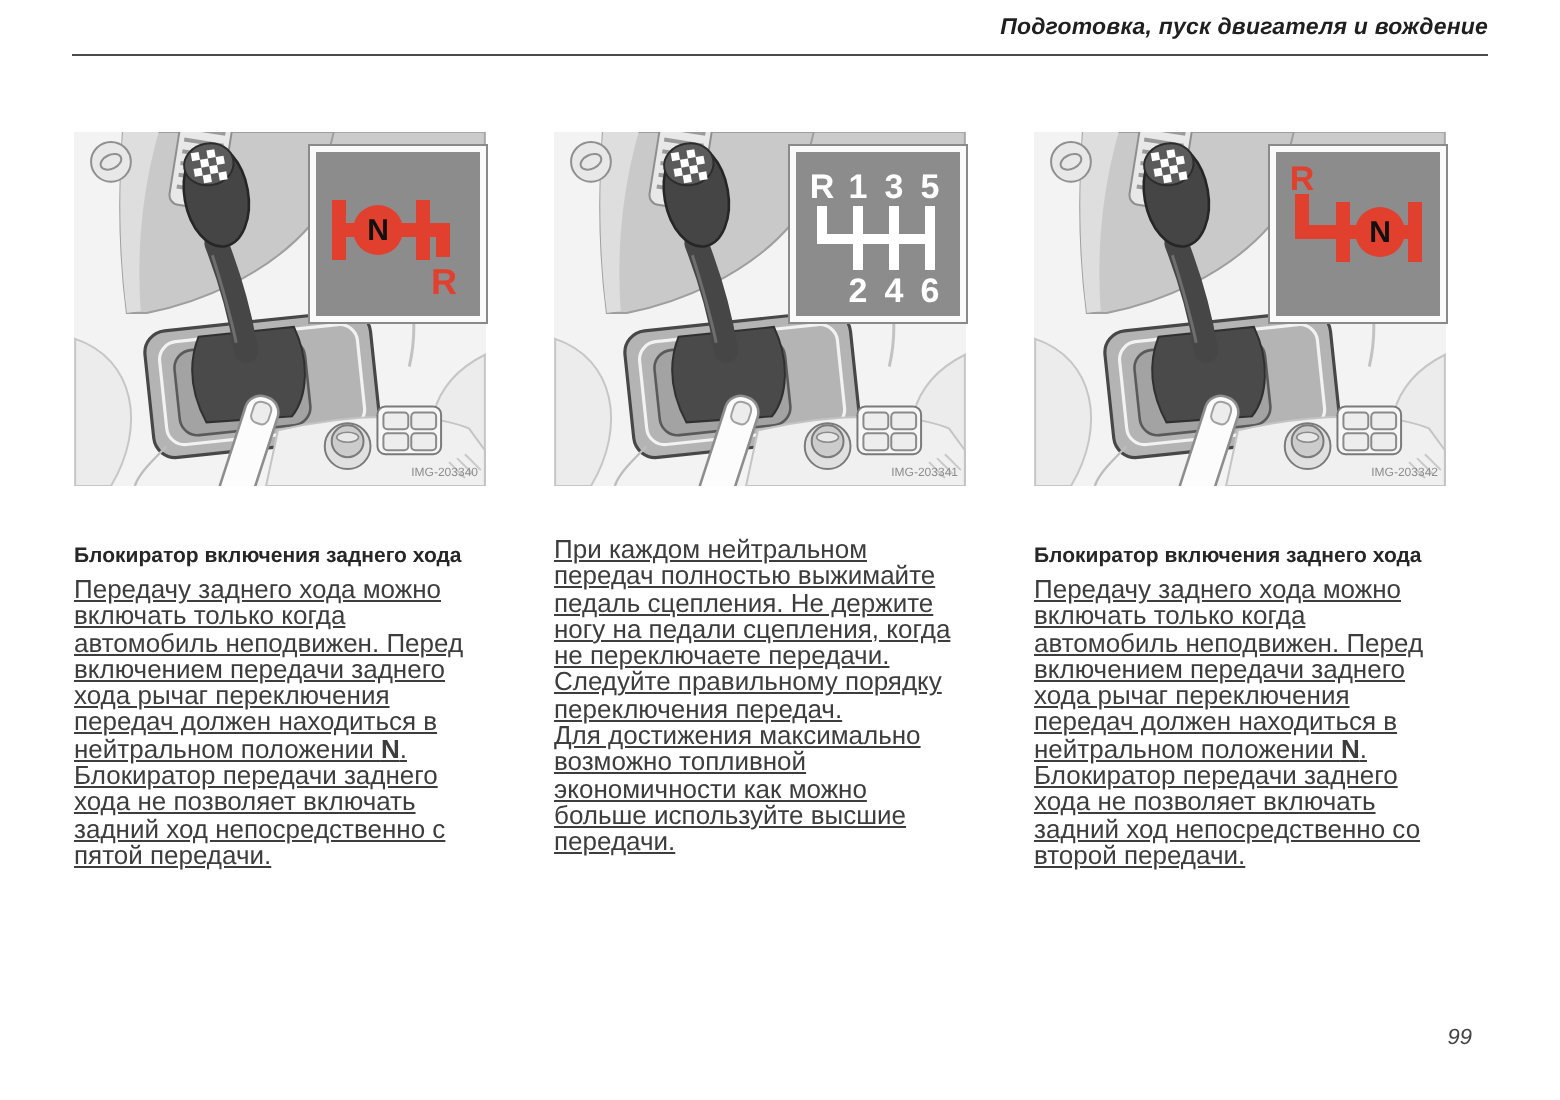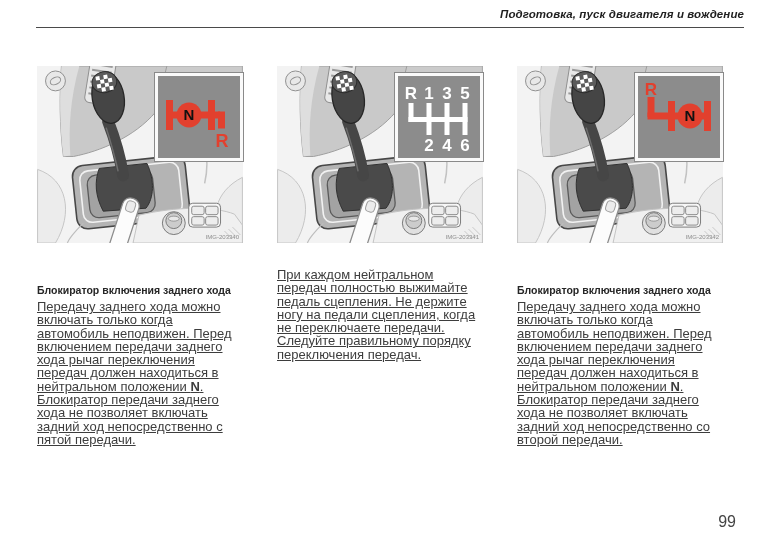--- a/index.html
+++ b/index.html
@@ -23,25 +23,25 @@
     background:#8c8c8c; border:3px solid #fafafa; box-sizing:border-box;
     box-shadow:0 0 0 1px #8a8a8a;
   }
   .inset svg { width:82px; height:82px; display:block; }
   .img-code {
     position:absolute; right:4px; bottom:3px; font-size:6px; color:#8d8d8d;
     font-family:"Liberation Sans", sans-serif;
   }
   .col { position:absolute; top:268px; width:205px; }
   #col1 { left:37px; } #col2 { left:277px; } #col3 { left:517px; }
-  .col h3 { margin:16px 0 3px 0; color:#262626; }
+  .col h3 { margin:4px 0 3px 0; color:#262626; }
   .col h3.small { font-size:10.5px; line-height:13px; }
   .col h3.large { font-size:13px; line-height:15.5px; margin-bottom:5px; }
   .col p { margin:0; font-size:13px; line-height:13.3px; color:#3d3d3d;text-decoration:underline; }
-  .page-num { position:absolute; top:513px; right:44px; font-size:16px; color:#444; }
+  .page-num { position:absolute; top:513px; right:44px; font-size:11px; color:#444;font-style:italic; }
 </style>
 </head>
 <body>
 
 <div class="header-title">Подготовка, пуск двигателя и вождение</div>
 <div class="header-rule"></div>
 
 <div class="figure" id="fig1">
   <div class="art">
 <svg viewBox="0 0 206 178" xmlns="http://www.w3.org/2000/svg">
@@ -266,20 +266,21 @@
 <div class="col" id="col1">
   <h3 class="small">Блокиратор включения заднего хода</h3>
   <div class="paras">
       <p><span>Передачу заднего хода можно включать только когда автомобиль неподвижен. Перед включением передачи заднего хода рычаг переключения передач должен находиться в нейтральном положении </span><b>N</b><span>. Блокиратор передачи заднего хода не позволяет включать задний ход непосредственно с пятой передачи.</span></p>
     </div>
 </div>
 
 <div class="col" id="col2">
   <div class="paras">
       <p><span>При каждом нейтральном передач полностью выжимайте педаль сцепления. Не держите ногу на педали сцепления, когда не переключаете передачи. Следуйте правильному порядку переключения передач.</span></p>
+      <p><span>Для достижения максимально возможно топливной экономичности как можно больше используйте высшие передачи.</span></p>
     </div>
 </div>
 
 <div class="col" id="col3">
   <h3 class="small">Блокиратор включения заднего хода</h3>
   <div class="paras">
       <p><span>Передачу заднего хода можно включать только когда автомобиль неподвижен. Перед включением передачи заднего хода рычаг переключения передач должен находиться в нейтральном положении </span><b>N</b><span>. Блокиратор передачи заднего хода не позволяет включать задний ход непосредственно со второй передачи.</span></p>
     </div>
 </div>
 

